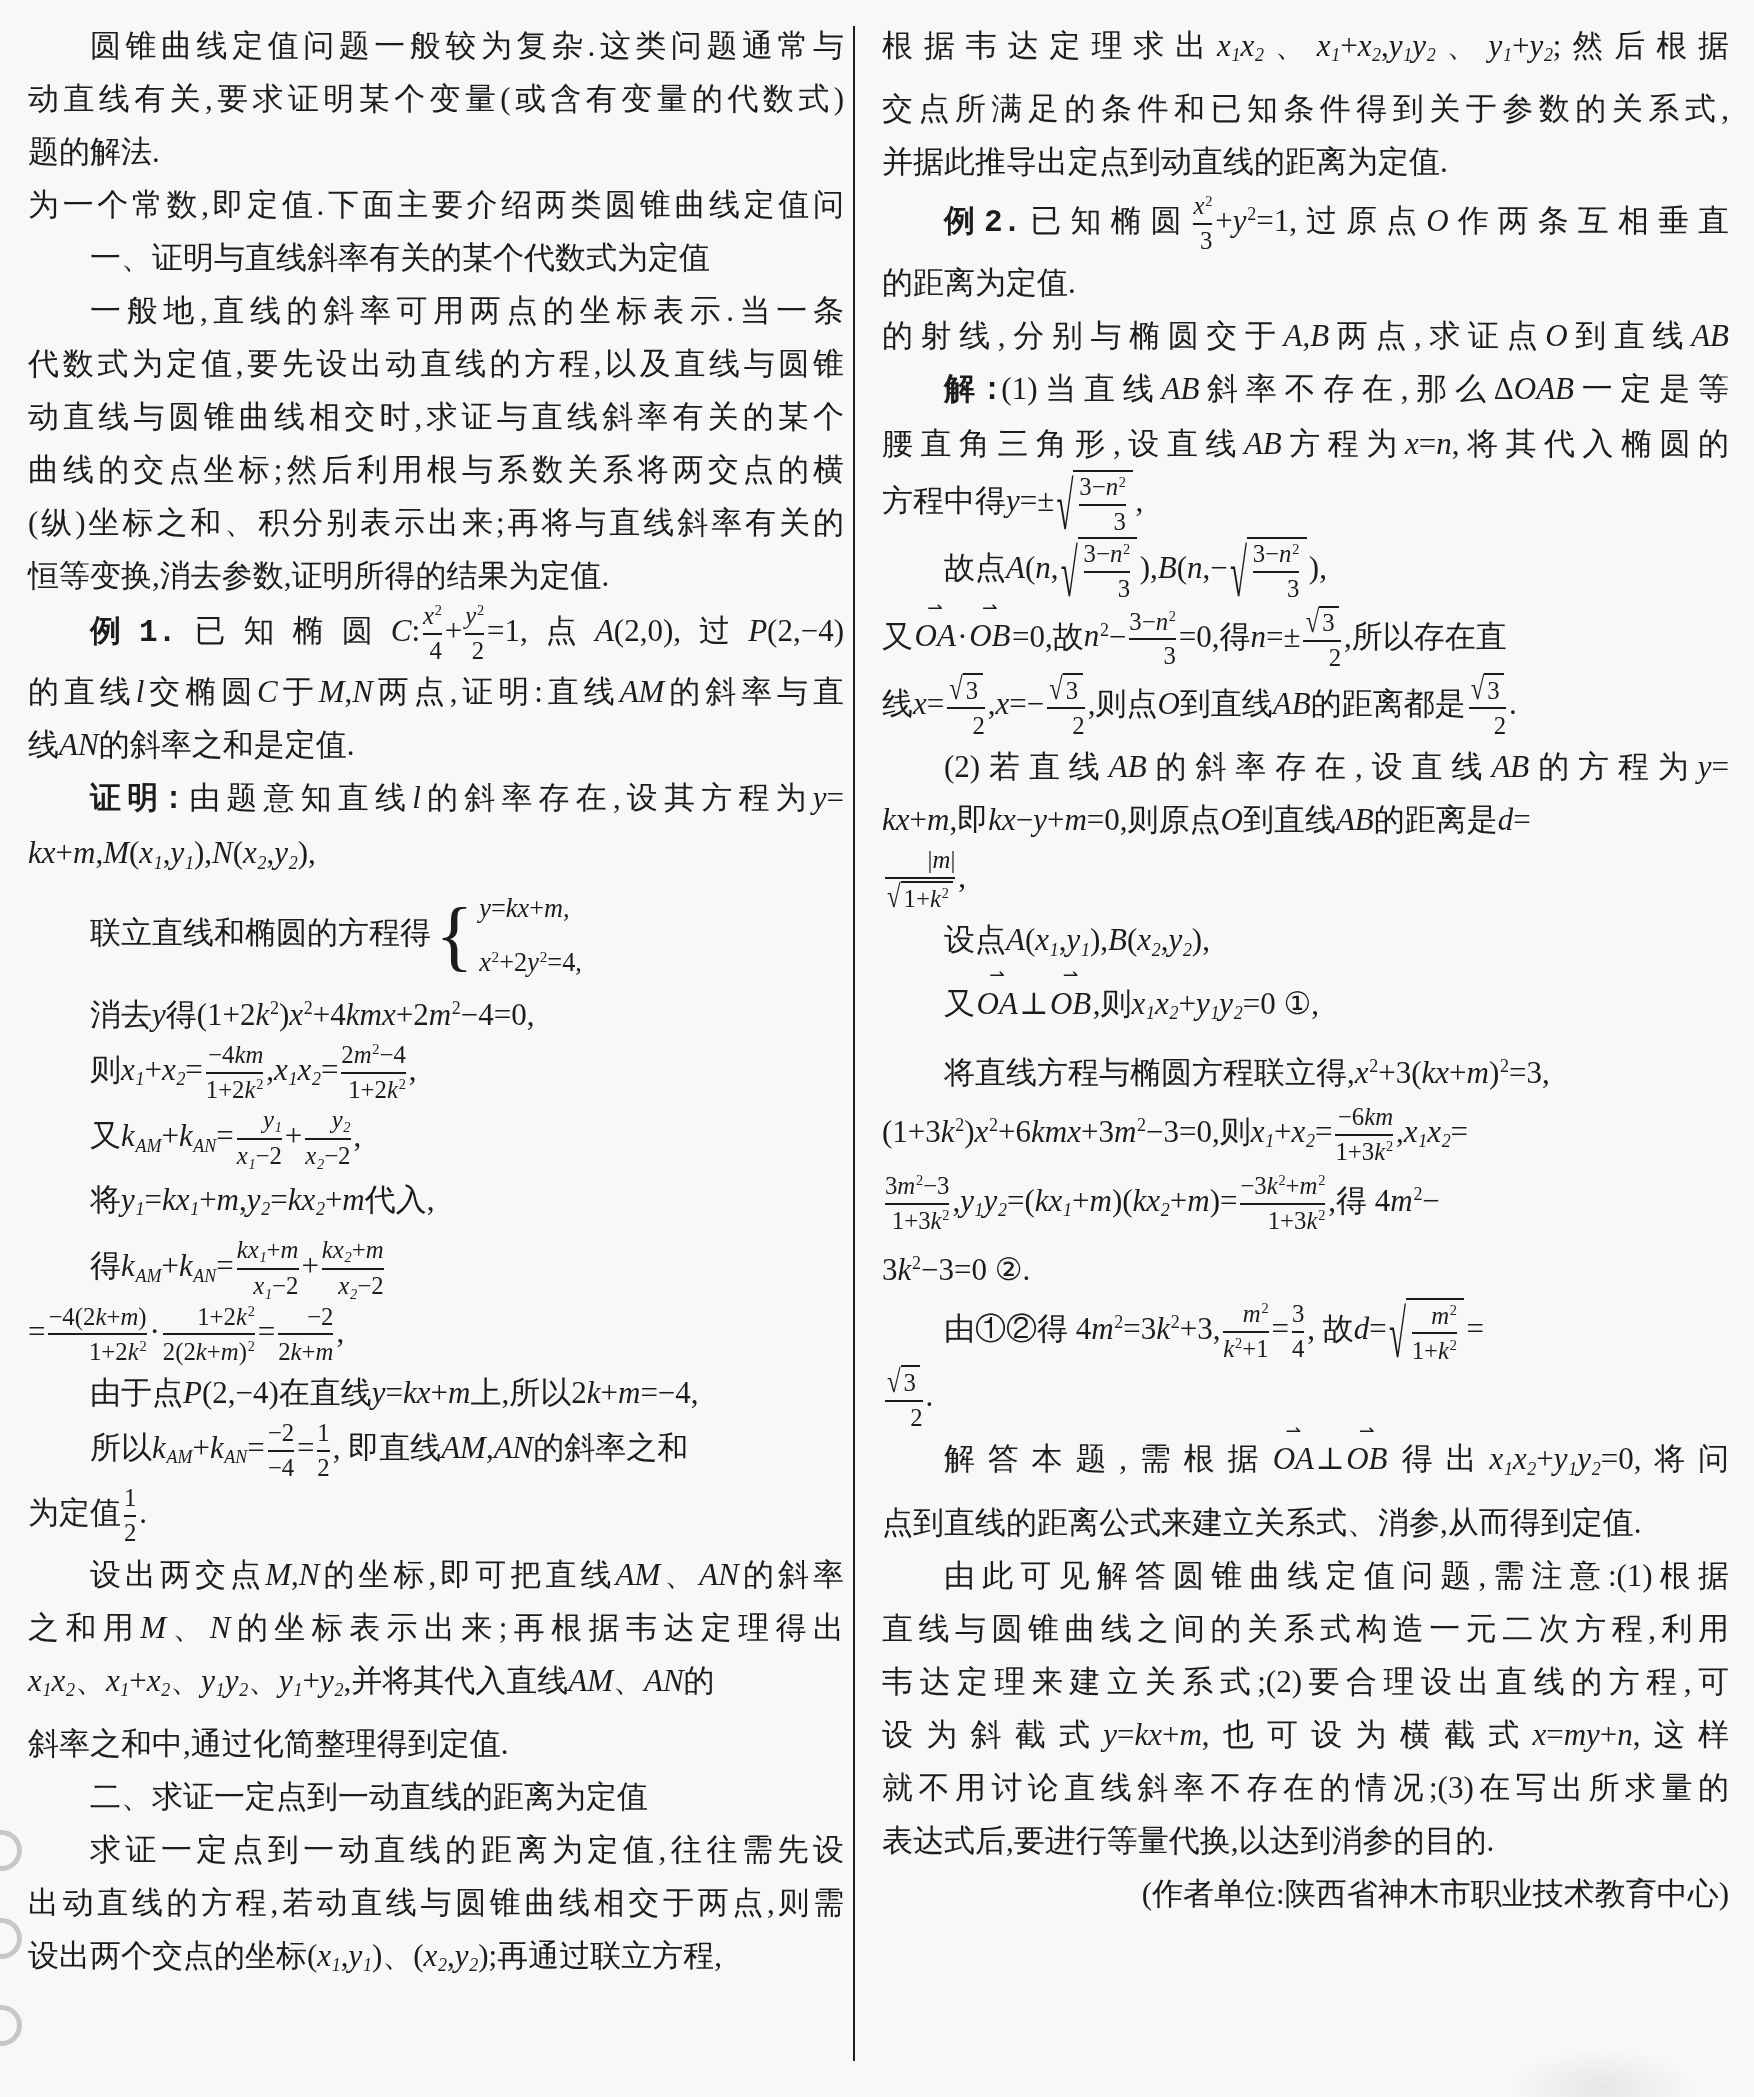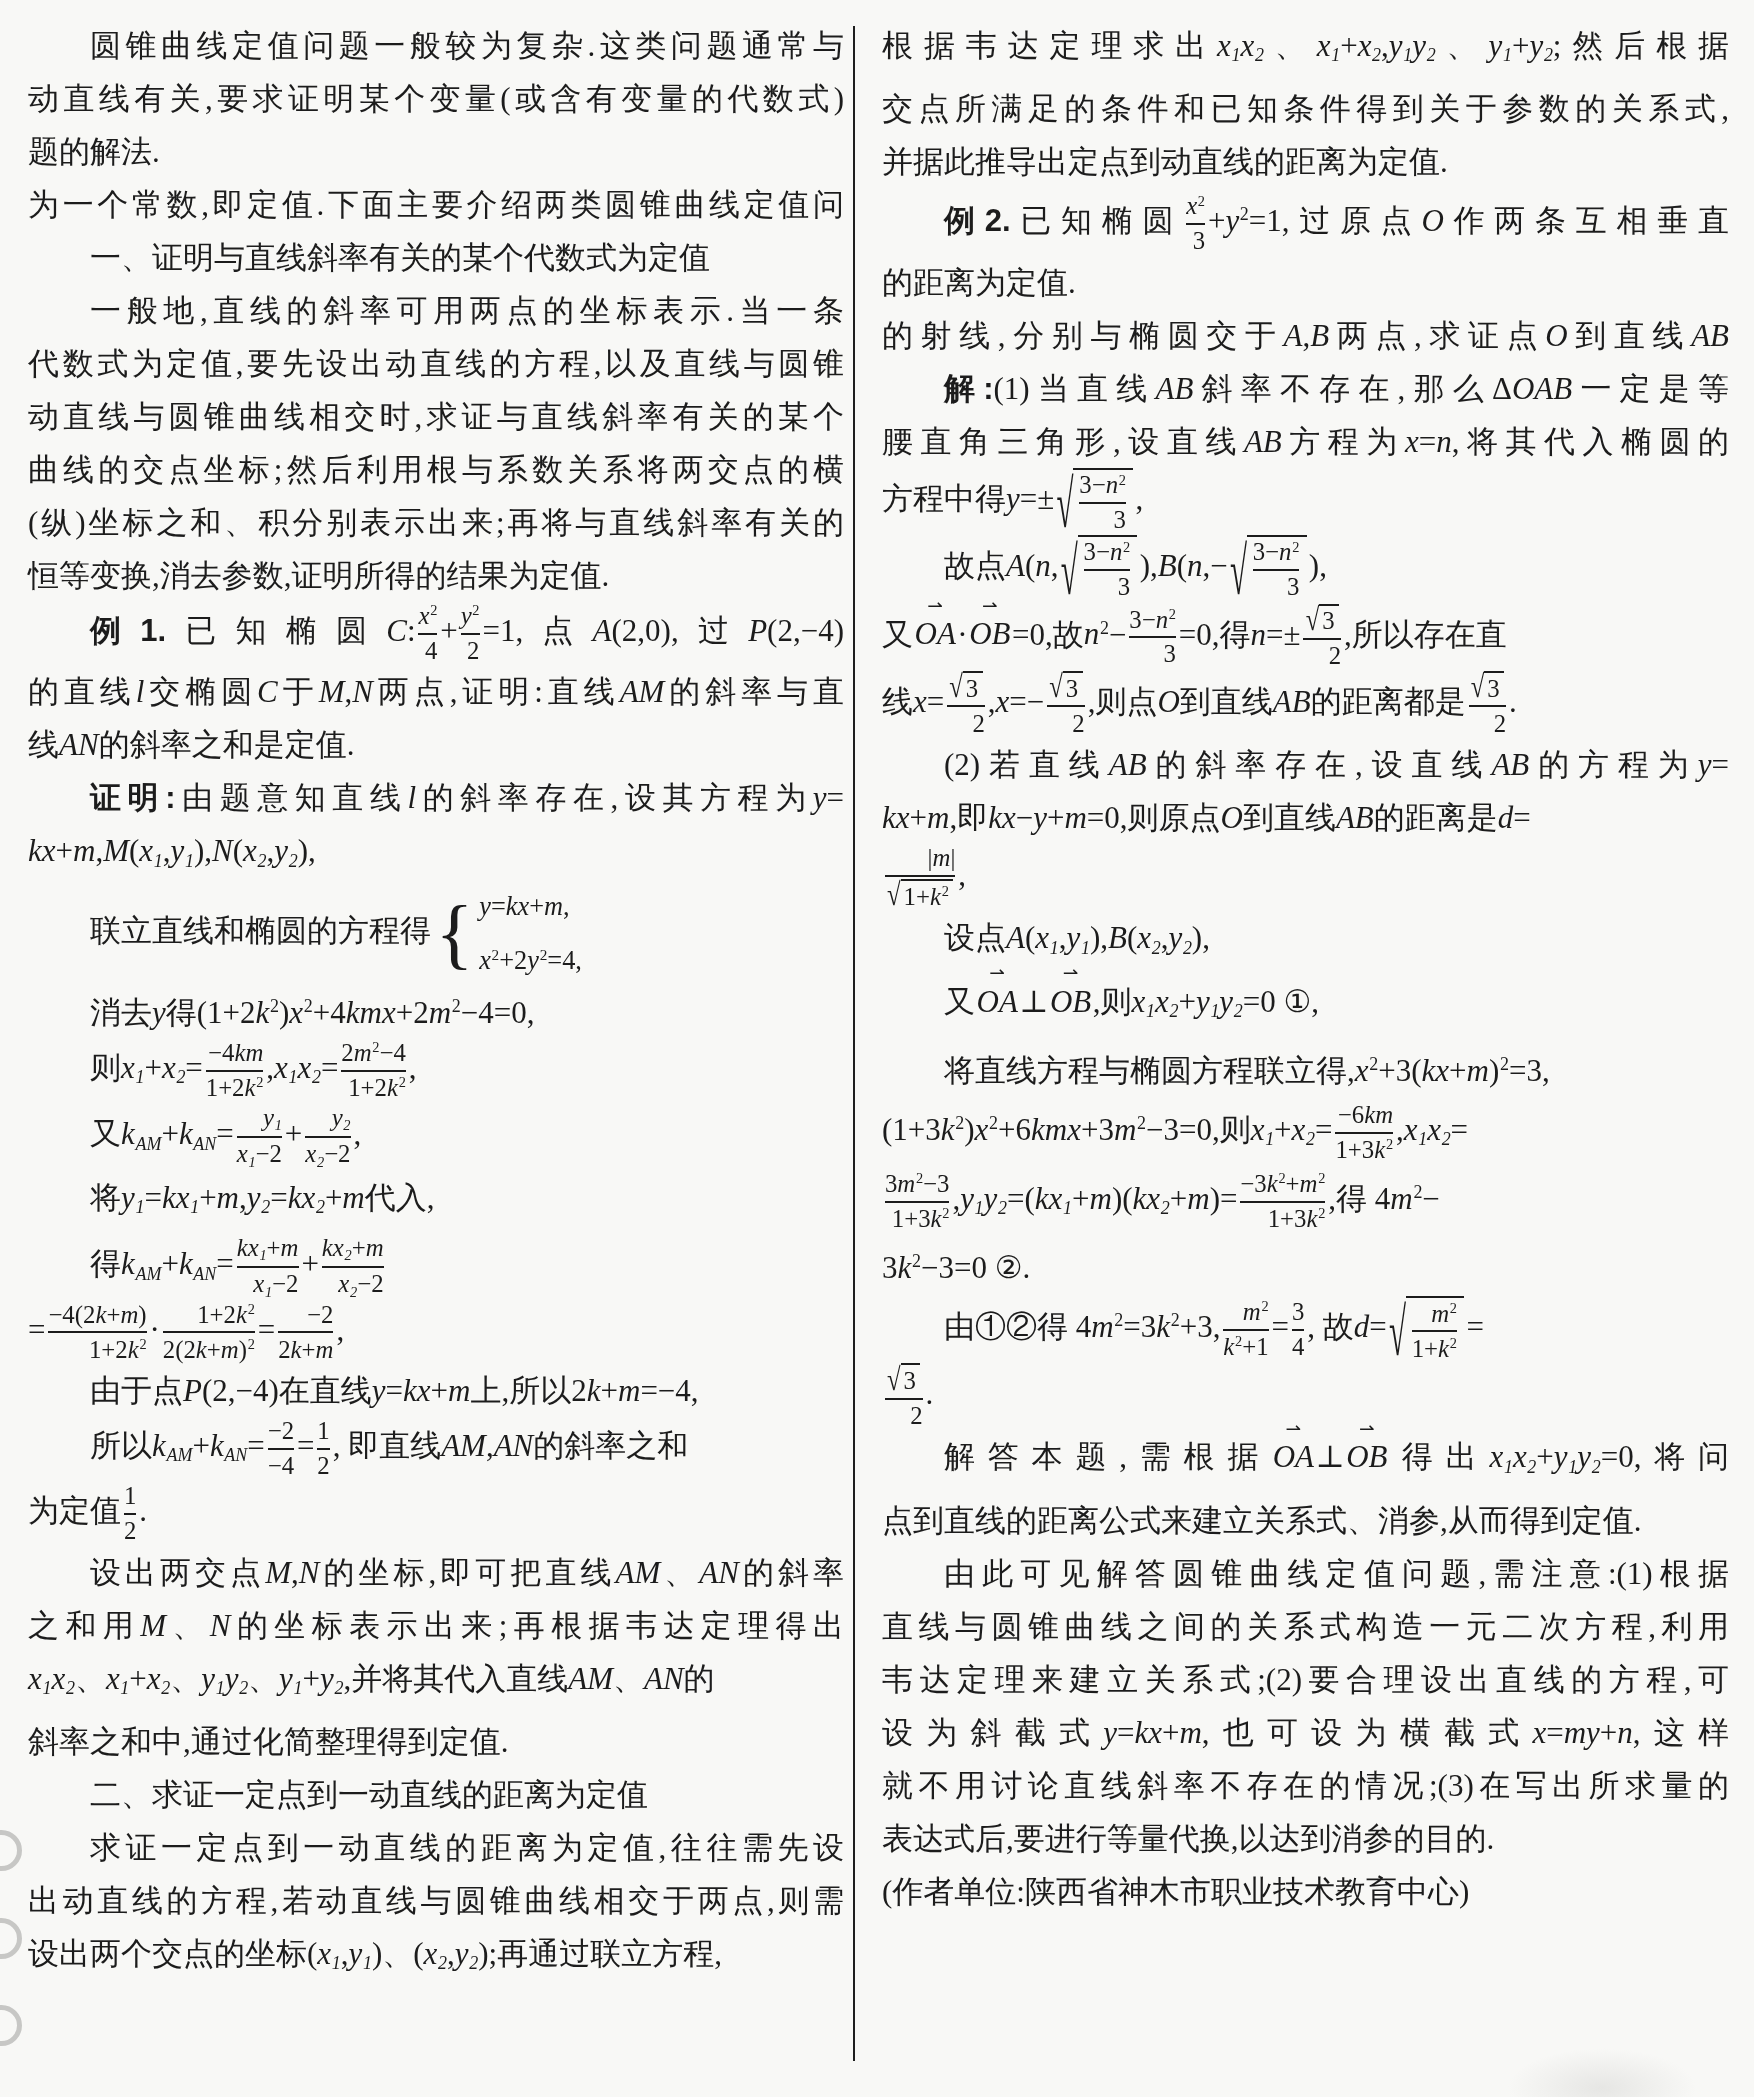--- a/index.html
+++ b/index.html
@@ -9,22 +9,22 @@
     font-family:"Liberation Serif","DejaVu Serif",serif;
   }
   .col{position:absolute;top:19px;}
   .col-left{left:28px;width:816px;}
   .col-right{left:882px;width:847px;}
   .divider{position:absolute;left:853px;top:26px;width:2.2px;height:2035px;background:#1e1e1e;}
   .ln{font-size:31px;line-height:53px;text-align:left;white-space:normal;}
   .ln.j{text-align:justify;text-align-last:justify;}
   .ln.ind{text-indent:2em;}
   .ln.hd{font-family:"Liberation Sans","DejaVu Sans",sans-serif;font-weight:400;font-size:31px;}
-  .ln.ar{}
-  .bd{font-family:Liberation Sans, sans-serif;font-weight:700;}
+  .ln.ar{text-align:right;}
+  .bd{font-family:Liberation Mono, monospace;font-weight:700;}
   .it{font-style:italic;}
   .ss{font-size:0.58em;font-style:italic;}
   .sb{vertical-align:-0.3em;margin-left:0.7px;}
   .sp{vertical-align:0.6em;margin-left:0.7px;font-style:normal;}
   .frac{display:inline-flex;flex-direction:column;align-items:flex-end;vertical-align:middle;
         font-size:0.8em;line-height:1.15;margin:0 2.9px;text-indent:0;text-align:center;}
   .frac .fbar{align-self:stretch;height:0;border-top:2.2px solid #1c1c1c;margin:2.2px 0;}
   .sqrt{display:inline-flex;align-items:flex-end;vertical-align:middle;margin:0 2.2px;text-indent:0;}
   .rad{line-height:1;display:inline-block;}
   .sq-c{border-top:2.2px solid #1c1c1c;padding:1.5px 4.4px 0 2.9px;display:inline-flex;align-items:center;}

